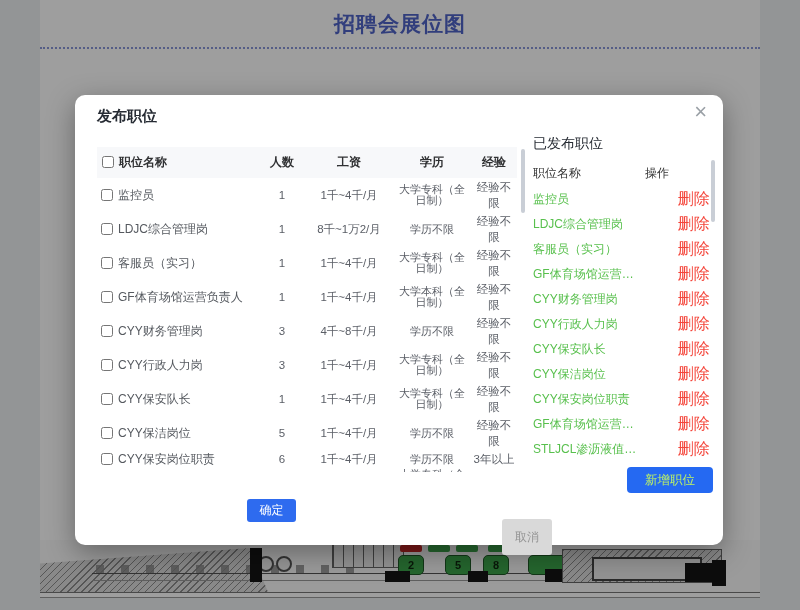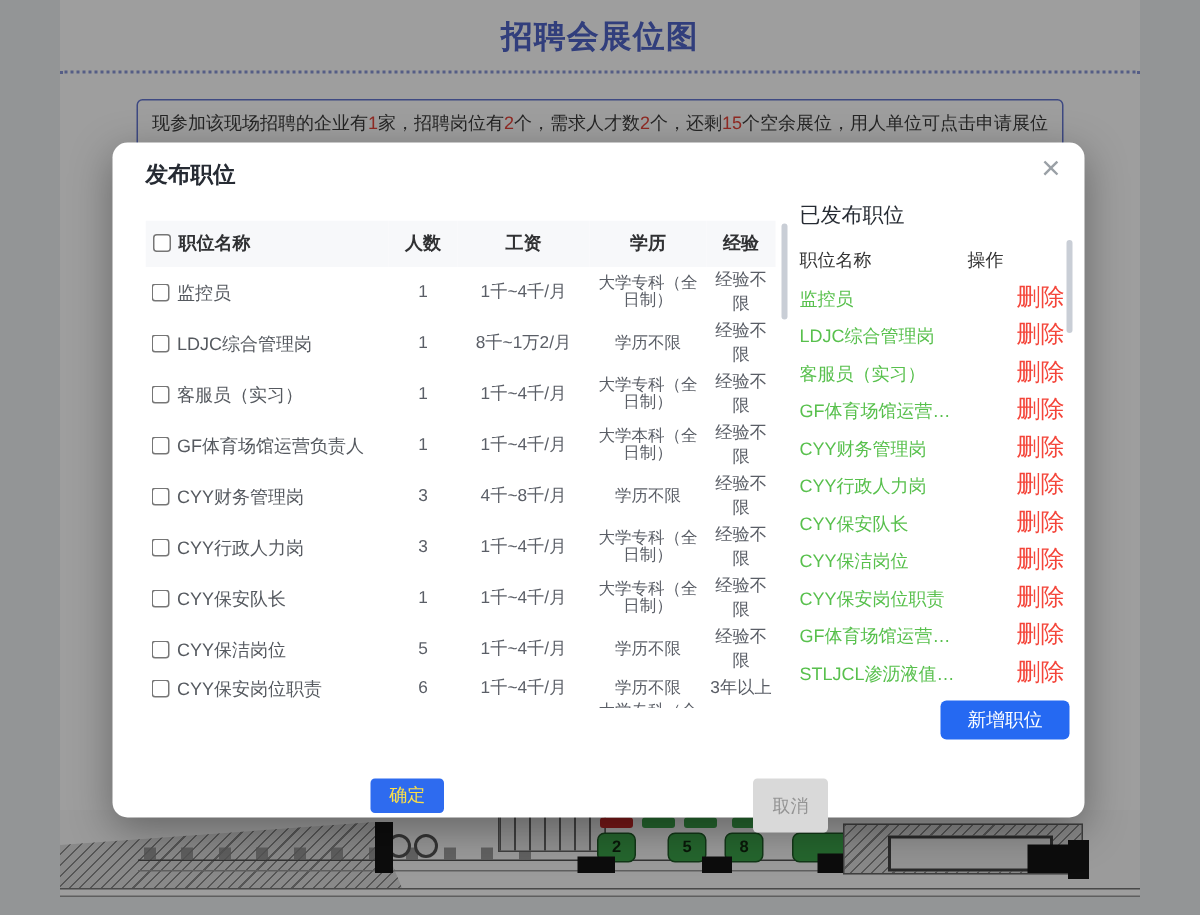--- a/index.html
+++ b/index.html
@@ -61,34 +61,33 @@
   .published-head .h-name{width:112px;}
   .published-head .h-action{width:40px;}
   .pub-item{display:flex;margin-top:9px;line-height:16px;}
   .pub-name{width:112px;color:#58c04d;font-size:12px;white-space:nowrap;overflow:hidden;text-overflow:ellipsis;}
   .pub-delete{width:40px;color:#f4453a;font-size:16px;cursor:pointer;text-decoration:none;margin-left:40px;}
   .right-thumb{left:178px;top:25px;height:62px;}
   
   button{font-family:inherit;cursor:pointer;}
   .btn-add-selected{position:absolute;left:28px;top:380px;height:26px;padding:0 13px;background:#fdfeff;
     border:1px solid #9fbdf6;color:#3a78f2;border-radius:4px;font-size:12px;}
-  .btn-new{position:absolute;left:552px;top:372px;width:86px;height:26px;background:#2569f2;color:#ffffff;
+  .btn-new{position:absolute;left:552px;top:372px;width:86px;height:26px;background:#2569f2;color:#bef264;
     border:none;border-radius:4px;font-size:12.5px;}
-  .btn-confirm{position:absolute;left:172px;top:424px;width:49px;height:23px;background:#2e6bef;color:#fde047;
+  .btn-confirm{position:absolute;left:172px;top:404px;width:49px;height:23px;background:#2e6bef;color:#ffffff;
     border:none;border-radius:3px;font-size:12px;padding:0;}
   .btn-cancel{position:absolute;left:427px;top:424px;width:50px;height:36px;background:#d9d9d9;color:#949494;
     border:none;border-radius:3px;font-size:12px;padding:0;}
 </style>
 </head>
 <body>
 
 <div class="content">
   <h1 class="page-title">招聘会展位图</h1>
   <div class="dotted-divider"></div>
-  <div class="notice"><span>现参加该现场招聘的企业有</span><span class="hl">1</span><span>家，招聘岗位有</span><span class="hl">2</span><span>个，需求人才数</span><span class="hl">2</span><span>个，还剩</span><span class="hl">15</span><span>个空余展位，用人单位可点击申请展位</span></div>
 
   <div class="floor-plan">
     <div class="fp hatch hatch-left"></div>
     <div class="fp wall-line"></div>
     <div class="fp wall-line2"></div>
     <div class="fp furniture-strip"></div>
     <div class="fp round-table" style="left:218px;"></div>
     <div class="fp round-table" style="left:236px;"></div>
     <div class="fp shelf-unit"></div>
     <div class="fp blk" style="left:210px;top:8px;width:12px;height:34px;"></div>

